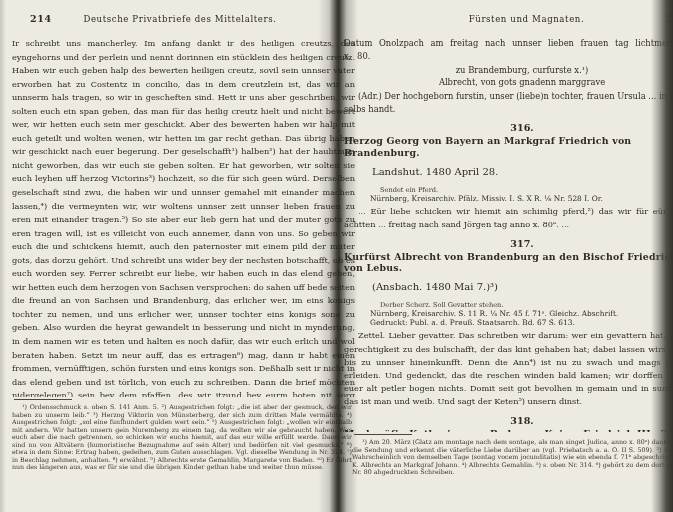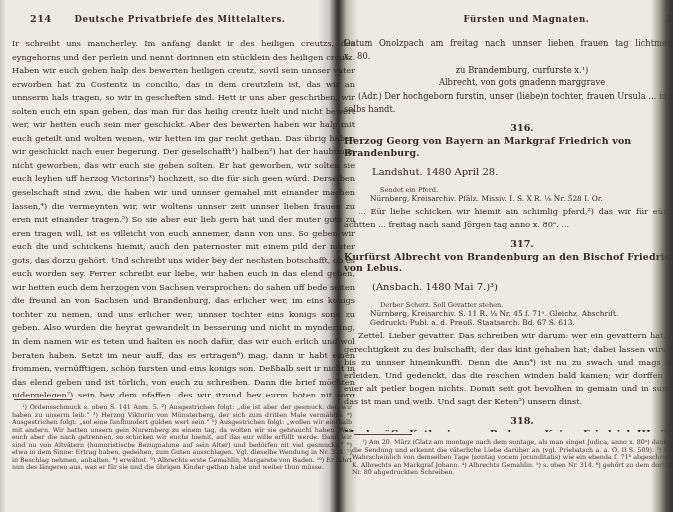--- a/index.html
+++ b/index.html
@@ -7,21 +7,21 @@
     position:relative;width:673px;height:512px;overflow:hidden;
     background:#edeae2;color:#2e2a22;
     font-family:"DejaVu Serif","Liberation Serif",serif;
   }
   .page{position:absolute;top:0;height:512px;}
   .page-left{left:0;width:360px;}
   .page-right{left:340px;width:373px;}
 
   
   .running-head{position:absolute;top:14px;left:0;right:0;height:14px;font-size:8.6px;letter-spacing:0.6px;}
-  .running-title{position:absolute;left:0;right:0;text-align:center;font-weight:bold;}
+  .running-title{position:absolute;left:0;right:0;text-align:center;font-weight:normal;}
   .pagenum{position:absolute;font-size:9.5px;font-weight:bold;top:-1px;}
   .pagenum-left{left:30px;}
   .pagenum-right{right:26px;}
 
   
   .left-body-wrap{position:absolute;top:37px;left:12px;right:5px;height:360px;overflow:hidden;}
   .body-text{font-size:8.2px;line-height:13.55px;text-align:justify;margin:0;}
 
   
   .footnote-block{position:absolute;left:12px;right:8px;}

